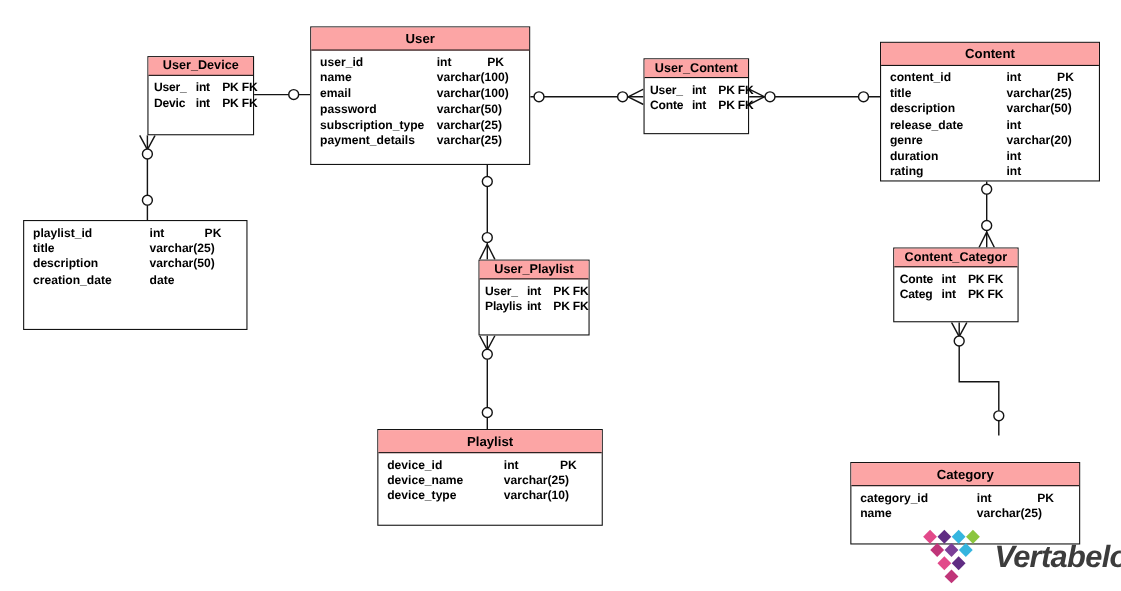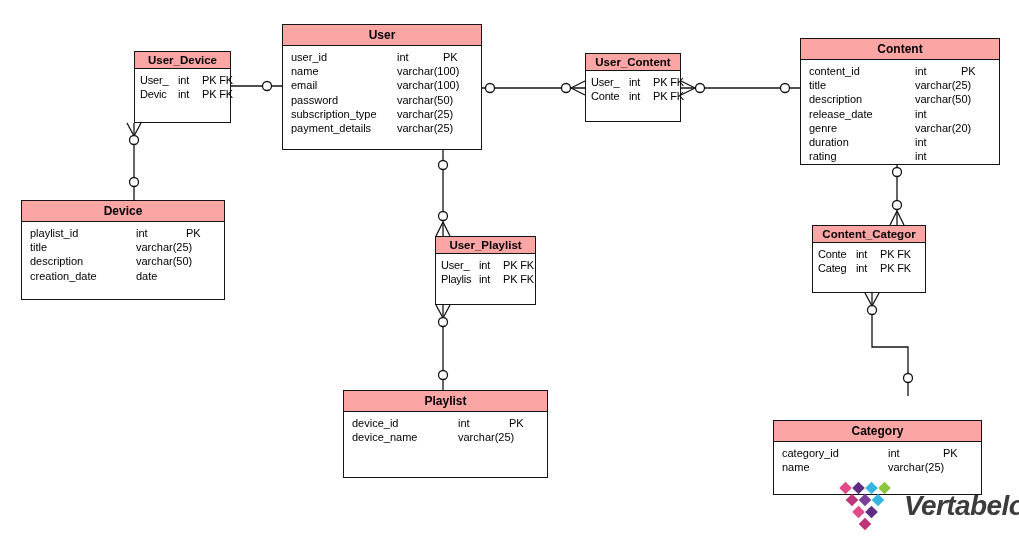--- a/index.html
+++ b/index.html
@@ -14,21 +14,21 @@
   }
   .entity-header{
     border-bottom:1.4px solid #141414;background:#fca5a5;
     font-weight:bold;font-size:12px;text-align:center;
     padding:3px 2px;white-space:nowrap;overflow:hidden;
   }
   .entity--junction .entity-header{font-size:11.5px;padding:2px 1px;}
   .entity-body{padding-top:4px;}
   .col-row{
     display:grid;font-size:11px;line-height:14.2px;white-space:nowrap;
-    padding:0 8px;color:#000;
+    padding:0 8px;color:#000;font-weight:bold;
   }
   .entity--wide .col-row{grid-template-columns:106px 1fr 30px;}
   .entity--wide .col-keys{text-align:left;}
   .entity--junction .col-row{grid-template-columns:38px 24px auto;padding:0 5px;letter-spacing:-0.2px;}
   .logo{
     position:absolute;left:838px;top:481px;display:flex;align-items:center;gap:9px;
     text-decoration:none;
   }
   .logo-text{
     font-size:28px;font-weight:bold;font-style:italic;color:#3c3c3c;
@@ -197,21 +197,20 @@
           <span class="col-keys"></span>
         </div>
         <div class="col-row">
           <span class="col-name">rating</span>
           <span class="col-type">int</span>
           <span class="col-keys"></span>
         </div>
       </div>
     </div>
     <div class="entity entity--wide" style="left: 21px; top: 200px; width: 204px; height: 100px;">
-      <div class="entity-header">Device</div>
       <div class="entity-body">
         <div class="col-row">
           <span class="col-name">playlist_id</span>
           <span class="col-type">int</span>
           <span class="col-keys">PK</span>
         </div>
         <div class="col-row">
           <span class="col-name">title</span>
           <span class="col-type">varchar(25)</span>
           <span class="col-keys"></span>
@@ -262,20 +261,25 @@
       <div class="entity-header">Playlist</div>
       <div class="entity-body">
         <div class="col-row">
           <span class="col-name">device_id</span>
           <span class="col-type">int</span>
           <span class="col-keys">PK</span>
         </div>
         <div class="col-row">
           <span class="col-name">device_name</span>
           <span class="col-type">varchar(25)</span>
+          <span class="col-keys"></span>
+        </div>
+        <div class="col-row">
+          <span class="col-name">device_type</span>
+          <span class="col-type">varchar(10)</span>
           <span class="col-keys"></span>
         </div>
       </div>
     </div>
     <div class="entity entity--wide" style="left: 773px; top: 396px; width: 209px; height: 75px; margin-top: 24px;">
       <div class="entity-header">Category</div>
       <div class="entity-body">
         <div class="col-row">
           <span class="col-name">category_id</span>
           <span class="col-type">int</span>

